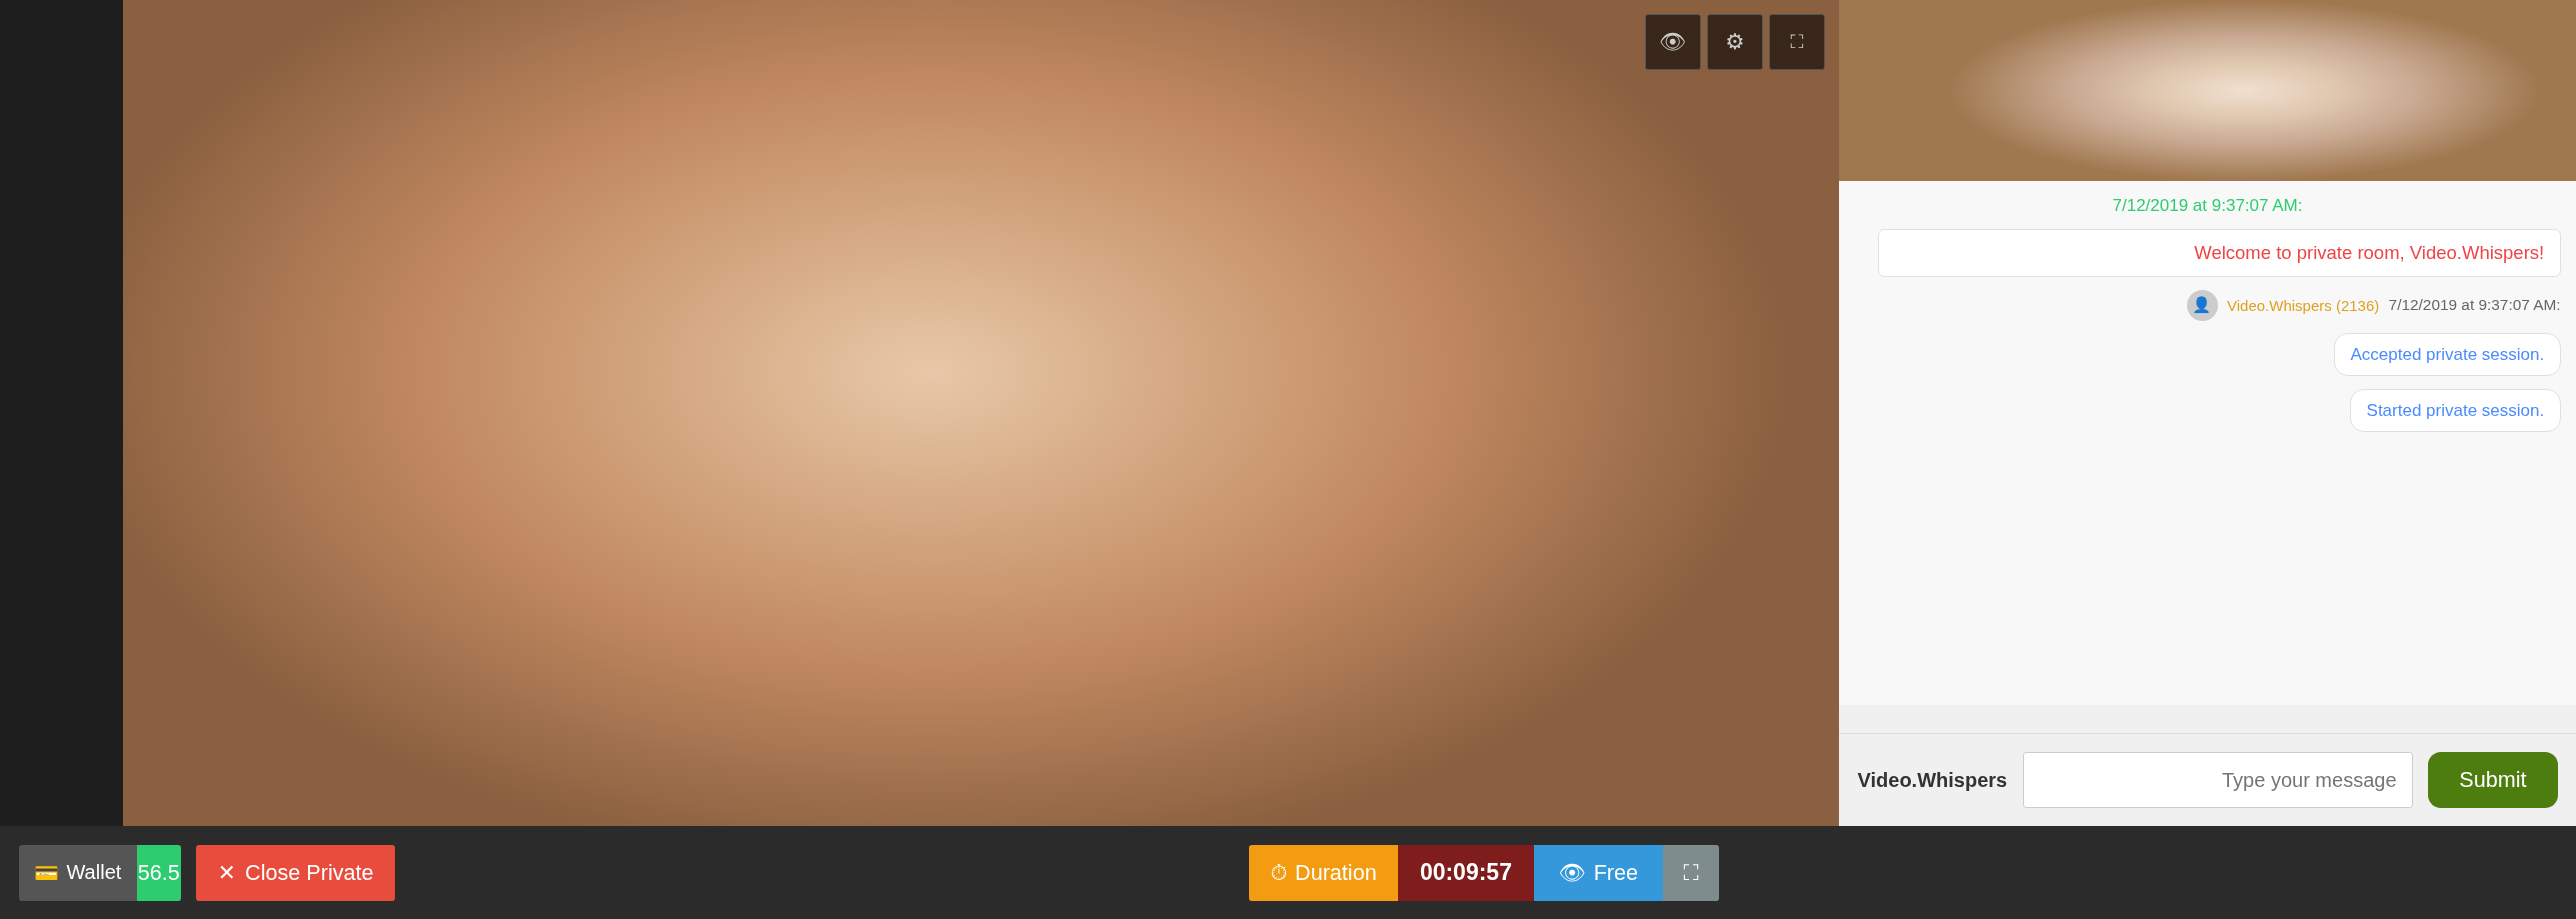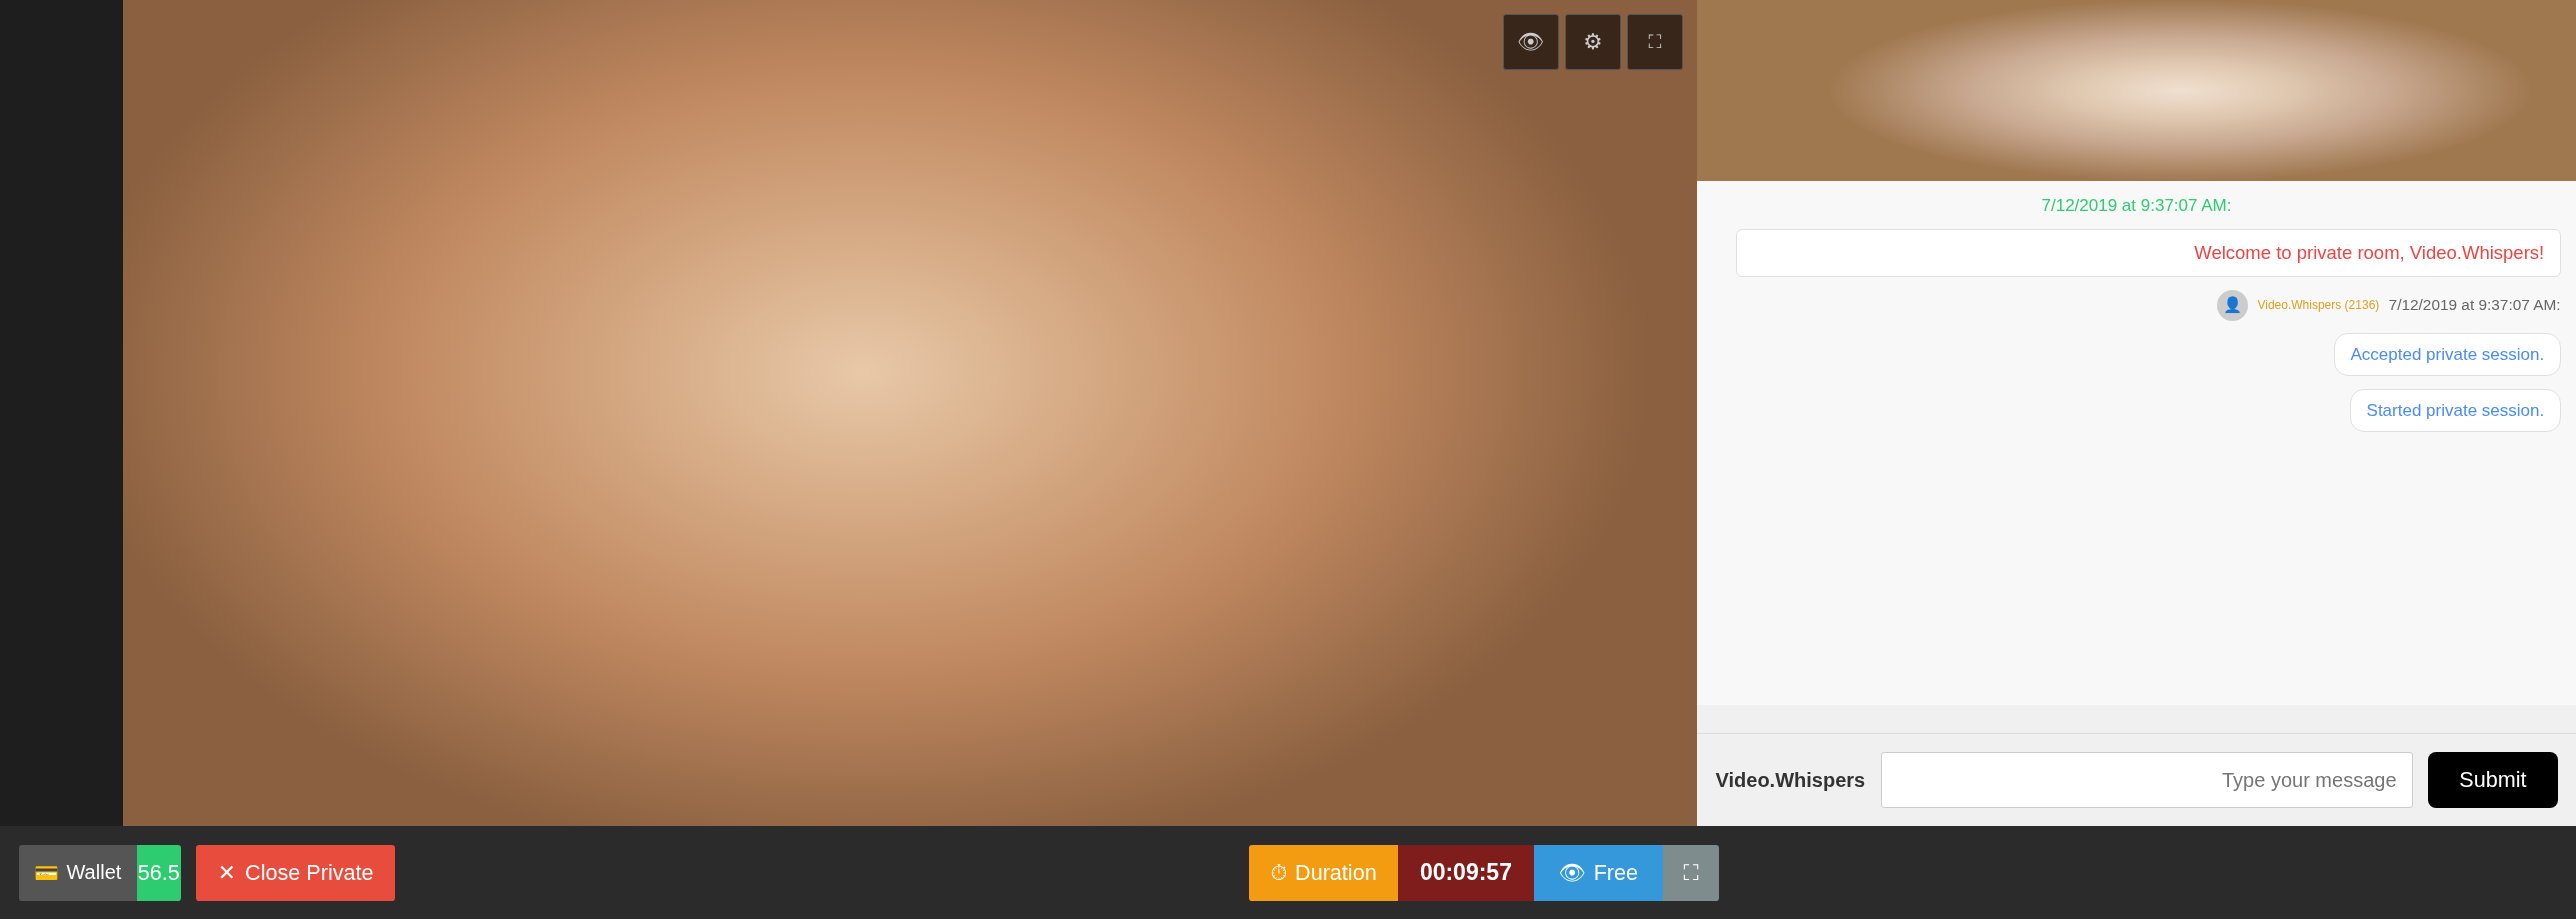--- a/index.html
+++ b/index.html
@@ -61,21 +61,21 @@
       display: flex;
       align-items: center;
       justify-content: center;
       cursor: pointer;
       color: #ccc;
       font-size: 21.6px;
     }
 
     
     .right-panel {
-      width: 879px;
+      width: 737px;
       background: #f0f0f0;
       display: flex;
       flex-direction: column;
       flex-shrink: 0;
     }
 
     
     .webcam-preview {
       height: 181px;
       background: linear-gradient(135deg, #c8d8e8 0%, #d8e8f0 30%, #e0e8f0 60%, #c0d0e0 100%);
@@ -169,21 +169,21 @@
       background: #ccc;
       display: flex;
       align-items: center;
       justify-content: center;
       color: #888;
       font-size: 15.4px;
     }
 
     .chat-user-name {
       color: #e0a020;
-      font-size: 12px;
+      font-size: 15px;
     }
 
     .chat-user-time {
       color: #666;
       font-size: 15.4px;
     }
 
     .chat-action {
       background: white;
       border: 0.8px solid #e0e0e0;
@@ -330,26 +330,26 @@
       border: 0.8px solid #ccc;
       border-radius: 3.1px;
       font-size: 20px;
       padding: 0 15.4px;
       background: white;
       color: #999;
       text-align: right;
     }
 
     .btn-submit {
-      background: #000000;
+      background: #4d7c0f;
       color: white;
       height: 56px;
       padding: 0 31px;
       border: none;
-      border-radius: 8px;
+      border-radius: 13px;
       font-size: 21.6px;
       cursor: pointer;
     }
   </style>
 </head>
 <body>
 
 <div class="main-area">
 
   <div class="left-sidebar"></div>

